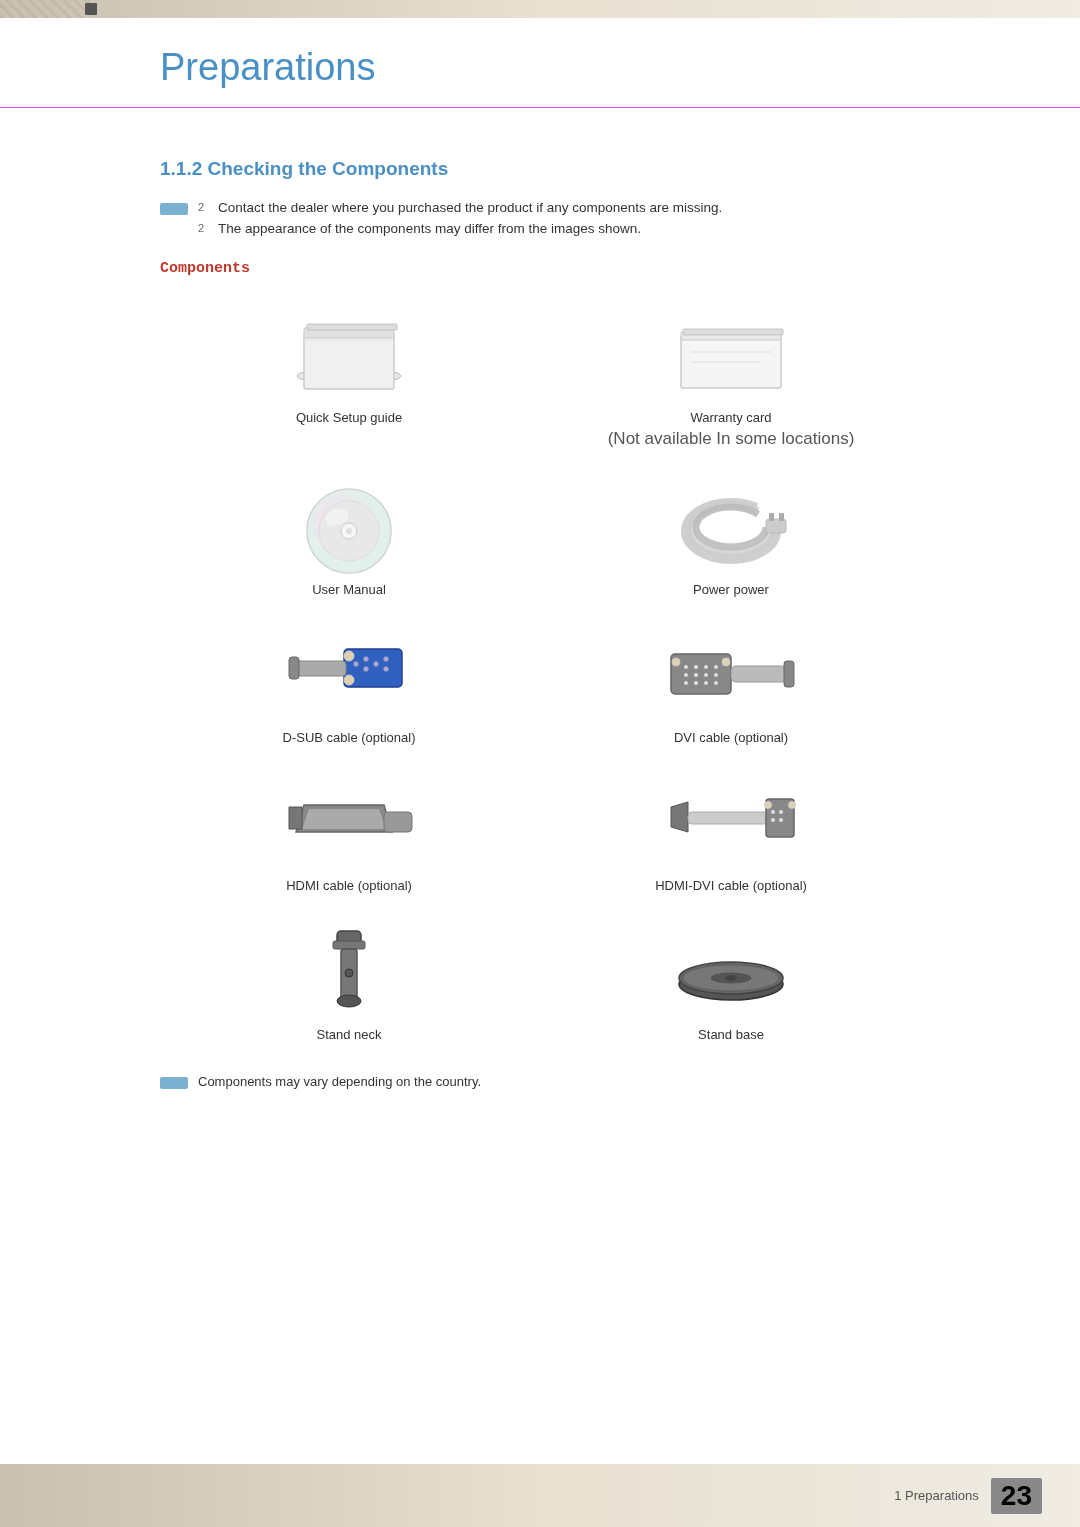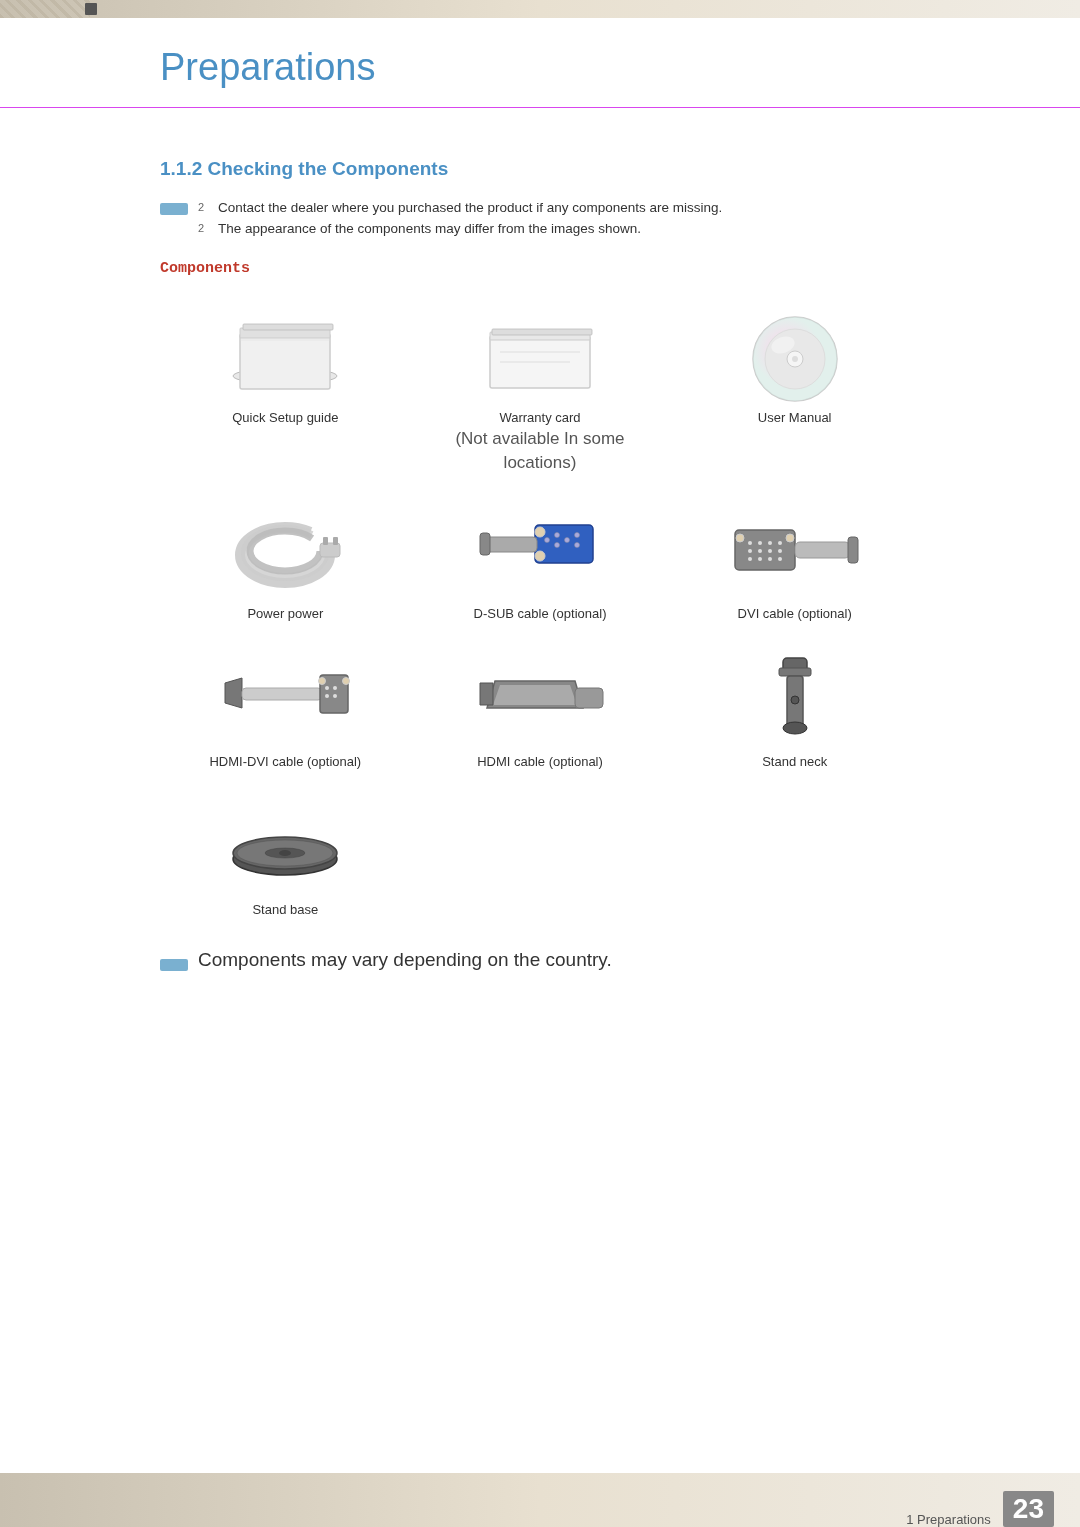--- a/index.html
+++ b/index.html
@@ -98,21 +98,21 @@
       color: #c0392b;
       font-size: 15px;
       font-weight: bold;
       margin-bottom: 22px;
       font-family: Liberation Mono, monospace;
     }
 
     
     .components-grid {
       display: grid;
-      grid-template-columns: repeat(3, 1fr);
+      grid-template-columns: repeat(2, 1fr);
       gap: 10px 4px;
       margin-bottom: 20px;
     }
     .component-item {
       display: flex;
       flex-direction: column;
       align-items: center;
       padding: 10px 5px;
     }
     .component-image {
@@ -130,48 +130,48 @@
       line-height: 1.4;
     }
     .component-label-small {
       font-size: 17px;
       color: #555;
     }
 
     
     .bottom-note {
       display: flex;
-      align-items: flex-end;
-      font-size: 19px;
+      align-items: center;
+      font-size: 13px;
       color: #333;
       margin-top: 14px;
     }
 
     
     .footer {
       position: absolute;
       bottom: 0;
       left: 0;
       right: 0;
-      height: 54px;
+      height: 63px;
       background: linear-gradient(to right, #c8c0b0, #e8e0d0, #f0ece4);
       display: flex;
-      align-items: flex-end;
+      align-items: center;
       justify-content: flex-end;
-      padding-right: 26px;
+      padding-right: 38px;
     }
     .footer-text {
       font-size: 13px;
       color: #555;
       margin-right: 12px;
     }
     .footer-number {
       font-size: 28px;
       font-weight: bold;
-      color: #ffffff;
+      color: #000000;
       background: #888;
       padding: 2px 10px;
       border-radius: 2px;
     }
 
     
     svg { overflow: visible; }
   </style>
 </head>
 <body>
@@ -333,55 +333,55 @@
         </svg>
       </div>
       <div class="component-label">DVI cable (optional)</div>
     </div>
 
     <div class="component-item">
       <div class="component-image">
 
         <svg width="130" height="90" viewBox="0 0 130 90">
 
+          <polygon points="20,28 100,28 108,55 12,55" fill="#888" stroke="#666" stroke-width="1.5"></polygon>
+          <polygon points="25,32 95,32 102,52 18,52" fill="#aaa"></polygon>
+
+          <rect x="100" y="35" width="28" height="20" rx="4" fill="#999" stroke="#777" stroke-width="1"></rect>
+
+          <polygon points="5,30 18,30 18,52 5,52" fill="#777" stroke="#555" stroke-width="1"></polygon>
+        </svg>
+      </div>
+      <div class="component-label">HDMI cable (optional)</div>
+    </div>
+
+    <div class="component-item">
+      <div class="component-image">
+
+        <svg width="130" height="90" viewBox="0 0 130 90">
+
           <polygon points="5,30 22,25 22,55 5,50" fill="#777" stroke="#555" stroke-width="1"></polygon>
 
           <rect x="22" y="35" width="80" height="12" rx="4" fill="#ccc" stroke="#aaa" stroke-width="1"></rect>
 
           <rect x="100" y="22" width="28" height="38" rx="3" fill="#888" stroke="#666" stroke-width="1.5"></rect>
           <circle cx="107" cy="35" r="2" fill="#ddd"></circle>
           <circle cx="115" cy="35" r="2" fill="#ddd"></circle>
           <circle cx="107" cy="43" r="2" fill="#ddd"></circle>
           <circle cx="115" cy="43" r="2" fill="#ddd"></circle>
           <circle cx="102" cy="28" r="3.5" fill="#e0d0b0" stroke="#ccc" stroke-width="1"></circle>
           <circle cx="126" cy="28" r="3.5" fill="#e0d0b0" stroke="#ccc" stroke-width="1"></circle>
         </svg>
       </div>
       <div class="component-label">HDMI-DVI cable (optional)</div>
     </div>
 
     <div class="component-item">
       <div class="component-image">
 
-        <svg width="130" height="90" viewBox="0 0 130 90">
-
-          <polygon points="20,28 100,28 108,55 12,55" fill="#888" stroke="#666" stroke-width="1.5"></polygon>
-          <polygon points="25,32 95,32 102,52 18,52" fill="#aaa"></polygon>
-
-          <rect x="100" y="35" width="28" height="20" rx="4" fill="#999" stroke="#777" stroke-width="1"></rect>
-
-          <polygon points="5,30 18,30 18,52 5,52" fill="#777" stroke="#555" stroke-width="1"></polygon>
-        </svg>
-      </div>
-      <div class="component-label">HDMI cable (optional)</div>
-    </div>
-
-    <div class="component-item">
-      <div class="component-image">
-
         <svg width="80" height="95" viewBox="0 0 80 95">
 
           <rect x="28" y="8" width="24" height="16" rx="4" fill="#666" stroke="#444" stroke-width="1.5"></rect>
           <rect x="24" y="18" width="32" height="8" rx="2" fill="#777" stroke="#555" stroke-width="1"></rect>
 
           <rect x="32" y="26" width="16" height="52" rx="3" fill="#777" stroke="#555" stroke-width="1.5"></rect>
 
           <ellipse cx="40" cy="78" rx="12" ry="6" fill="#555" stroke="#333" stroke-width="1"></ellipse>
 
           <circle cx="40" cy="50" r="4" fill="#555" stroke="#333" stroke-width="1"></circle>

